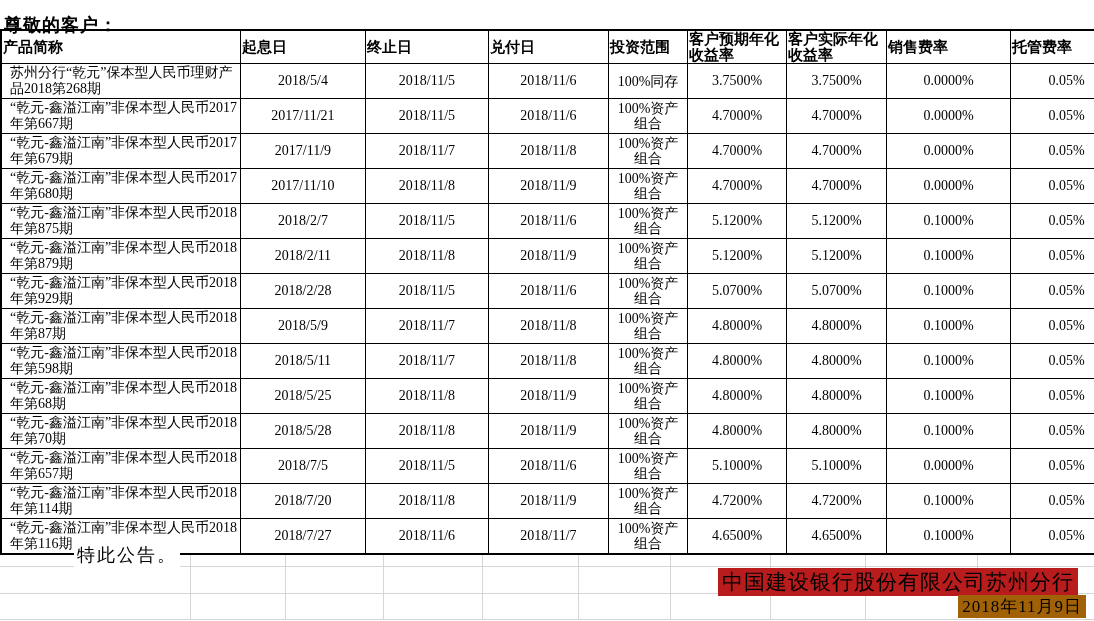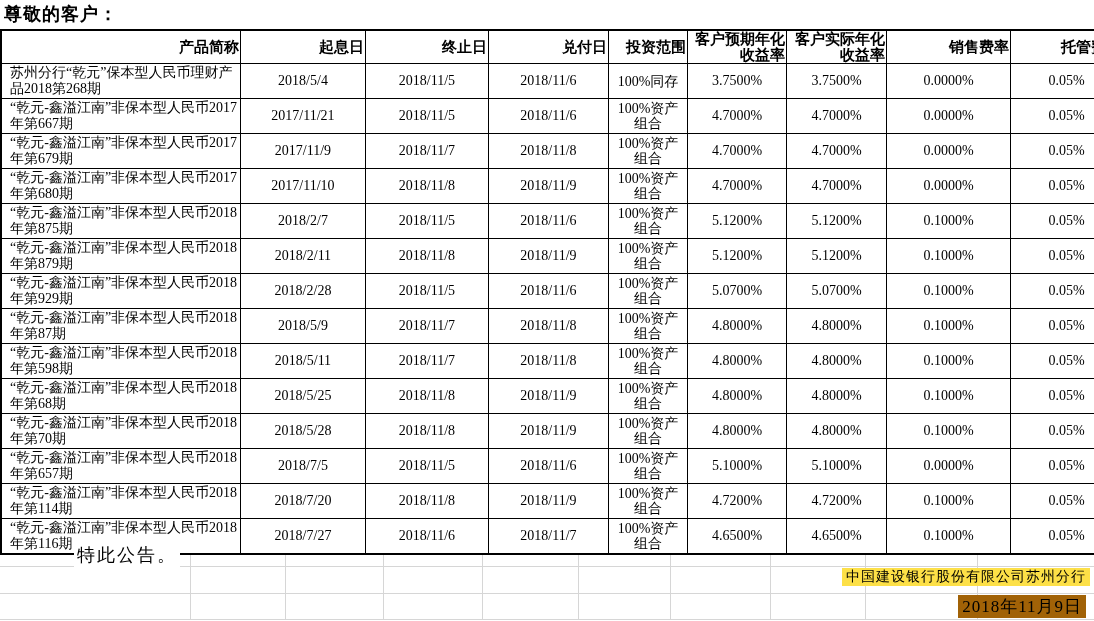--- a/index.html
+++ b/index.html
@@ -2,59 +2,59 @@
 <html><head>
 <meta charset="utf-8">
 <style>
   html,body { margin:0; padding:0; }
   body {
     width:1094px; height:621px; position:relative; overflow:hidden;
     background:#ffffff; color:#000000;
     font-family:"Liberation Serif","DejaVu Serif",serif;
   }
   .salutation {
-    position:absolute; top:2px; left:4px;
+    position:absolute; top:13px; left:4px;
     font-size:18px; font-weight:bold; letter-spacing:1px; z-index:3;
   }
   table.main-table {
     position:absolute; top:29px; left:0;
     width:1094px; table-layout:fixed; border-collapse:collapse;
     background:#ffffff; z-index:2;
     border:2px solid #000;
   }
   .main-table th, .main-table td {
     border:1px solid #000; overflow:hidden; vertical-align:middle;
   }
   .main-table thead tr { height:33px; }
   .main-table tbody tr { height:34px; }
   .main-table th {
-    font-size:15px; font-weight:bold; text-align:right;
+    font-size:15px; font-weight:bold; text-align:left;
     line-height:16px; padding:0 1px;
   }
   .main-table td { font-size:14px; text-align:center; padding:0 1px; }
   .main-table td.c0 {
     text-align:left; padding:1px 2px 1px 8px; line-height:16px; font-size:14px;
   }
   .main-table td.c4 { line-height:15px; padding:0 4px; }
   .c0{width:236px}.c1{width:122px}.c2{width:120px}.c3{width:117px}
   .c4{width:76px}.c5{width:96px}.c6{width:97px}.c7{width:121px}.c8{width:109px}
 
   .gridlines { position:absolute; inset:0; z-index:1; }
   .gl-v { position:absolute; width:1px; background:#d6d6d6; }
   .gl-h { position:absolute; height:1px; background:#d6d6d6; left:0; width:1094px; }
 
   .notice {
     position:absolute; top:543px; left:46px;
     font-size:18px; letter-spacing:2px;
     background:#ffffff; padding:0 3px; z-index:3;margin-left:28px;
   }
   .issuer {
-    position:absolute; top:568px; right:4px;
-    font-size:14px; letter-spacing:1px;
-    background:#fde047; padding:0 4px; z-index:3;
+    position:absolute; top:568px; right:16px;
+    font-size:21px; letter-spacing:1px;
+    background:#b91c1c; padding:0 4px; z-index:3;
   }
   .issue-date {
     position:absolute; top:595px; right:8px;
     font-size:17px; letter-spacing:1px;
     background:#a16207; padding:0 4px; z-index:3;
   }
 </style>
 </head>
 <body>
 

